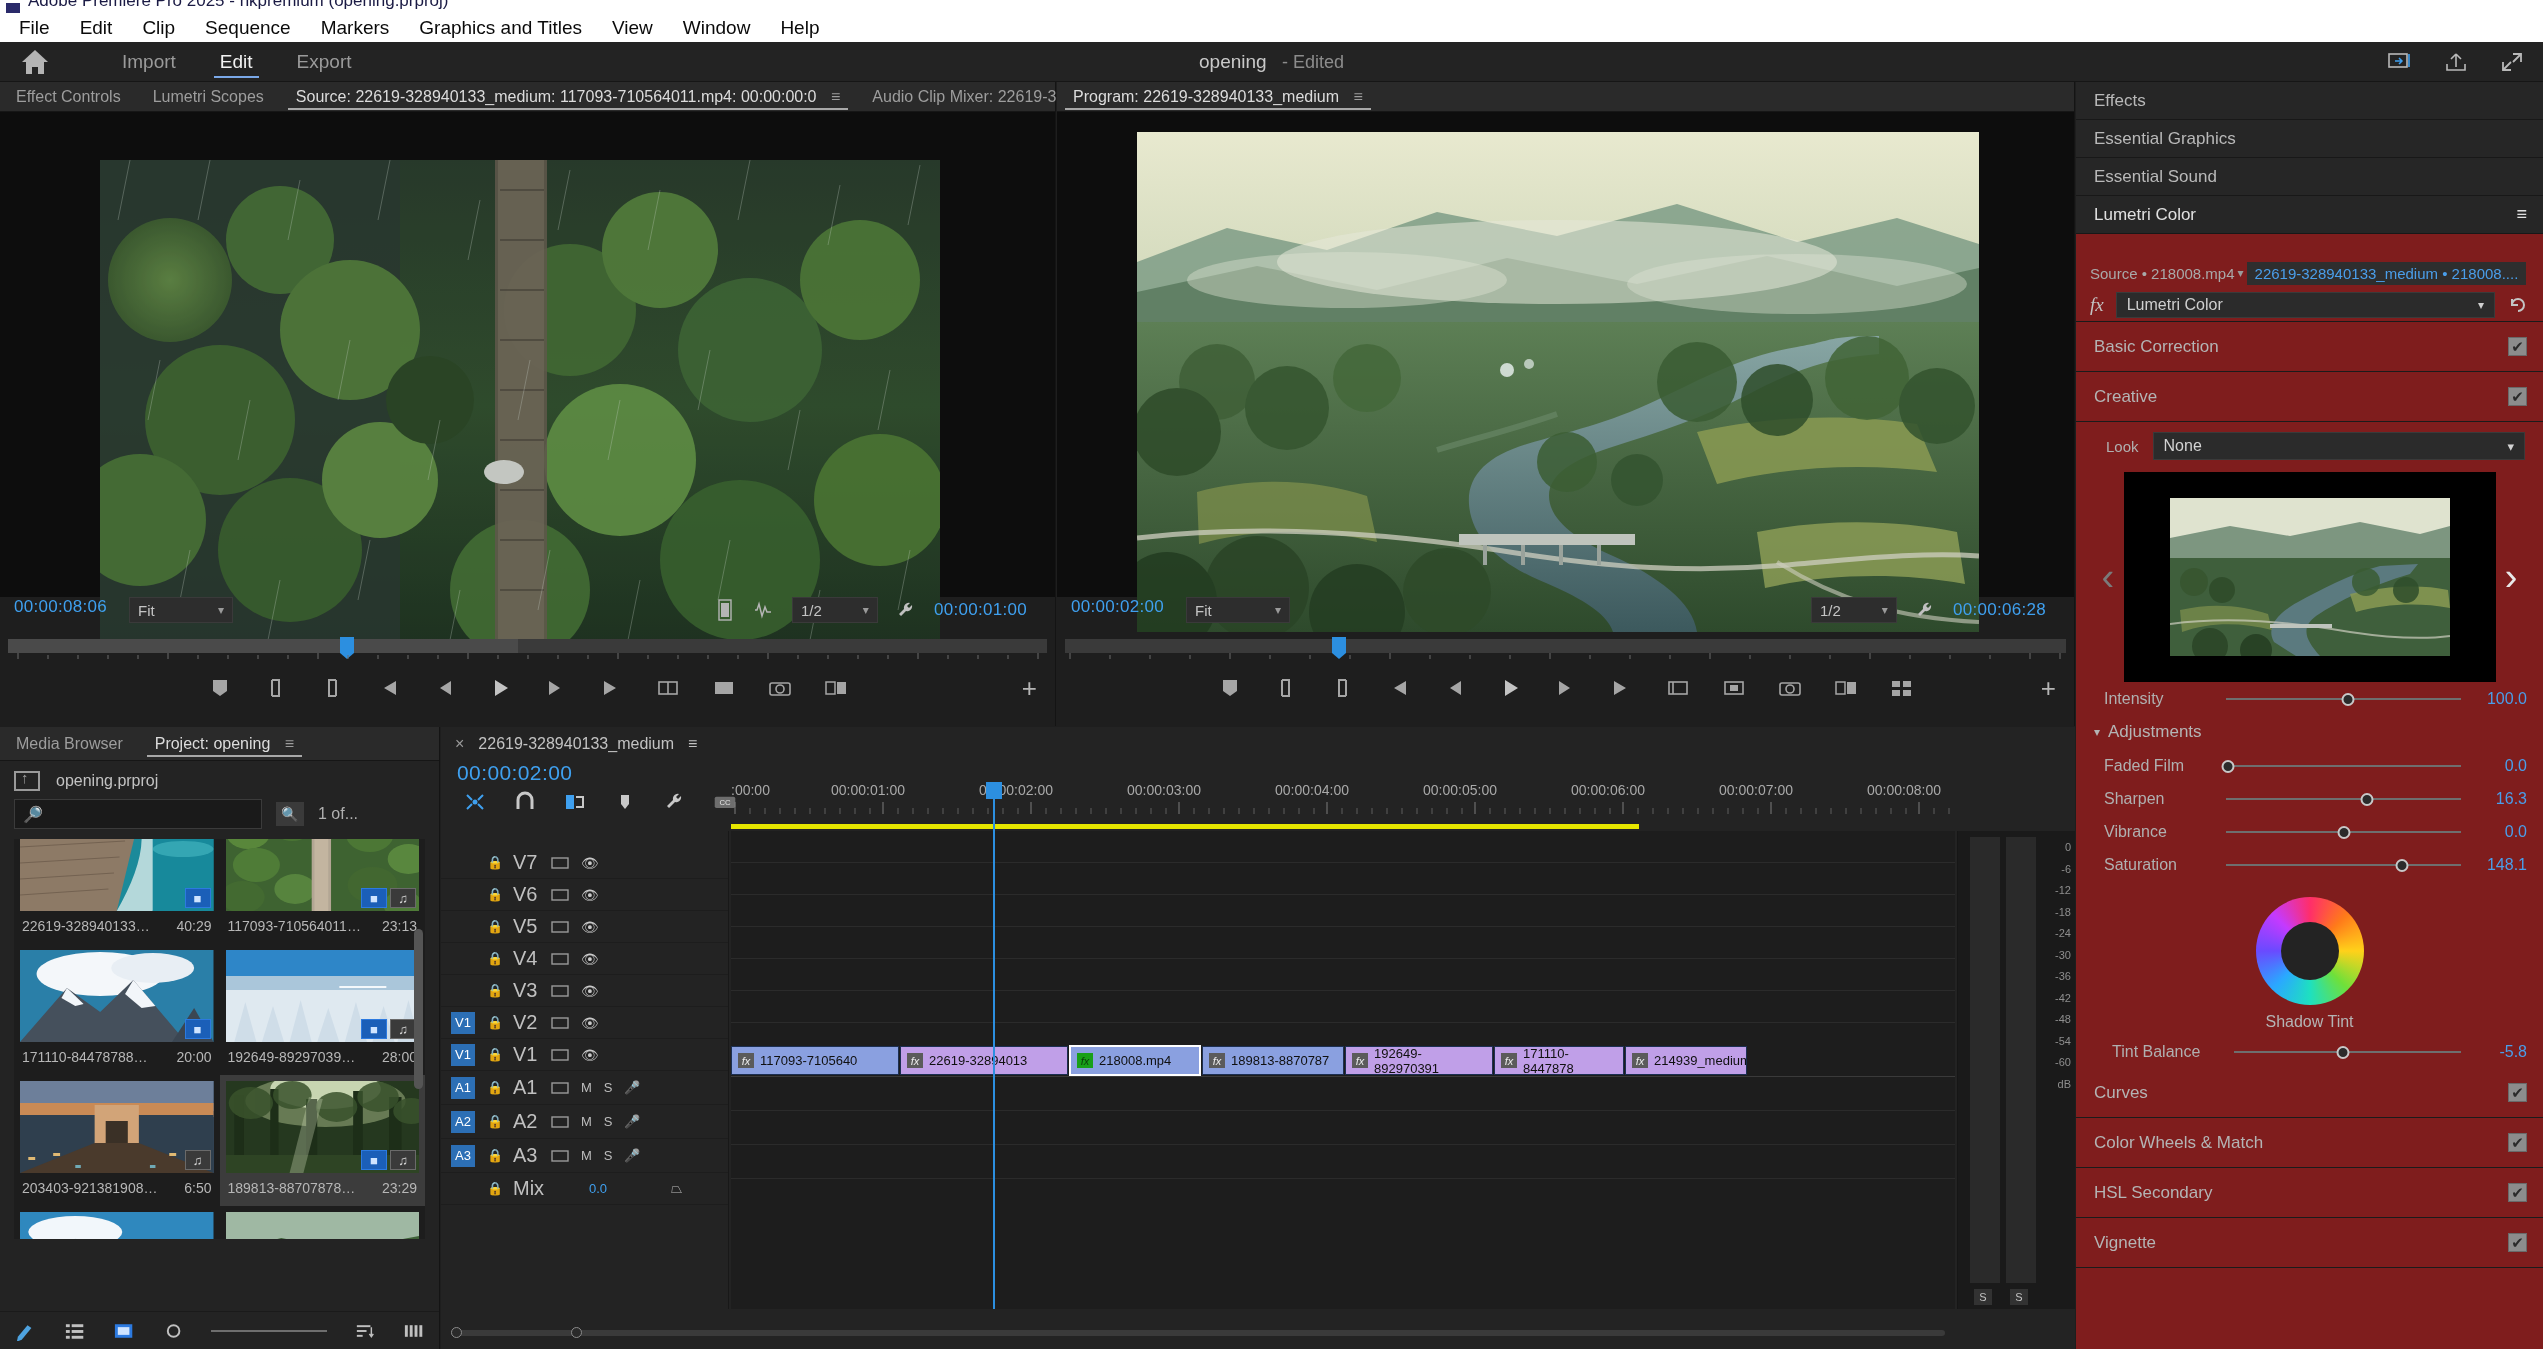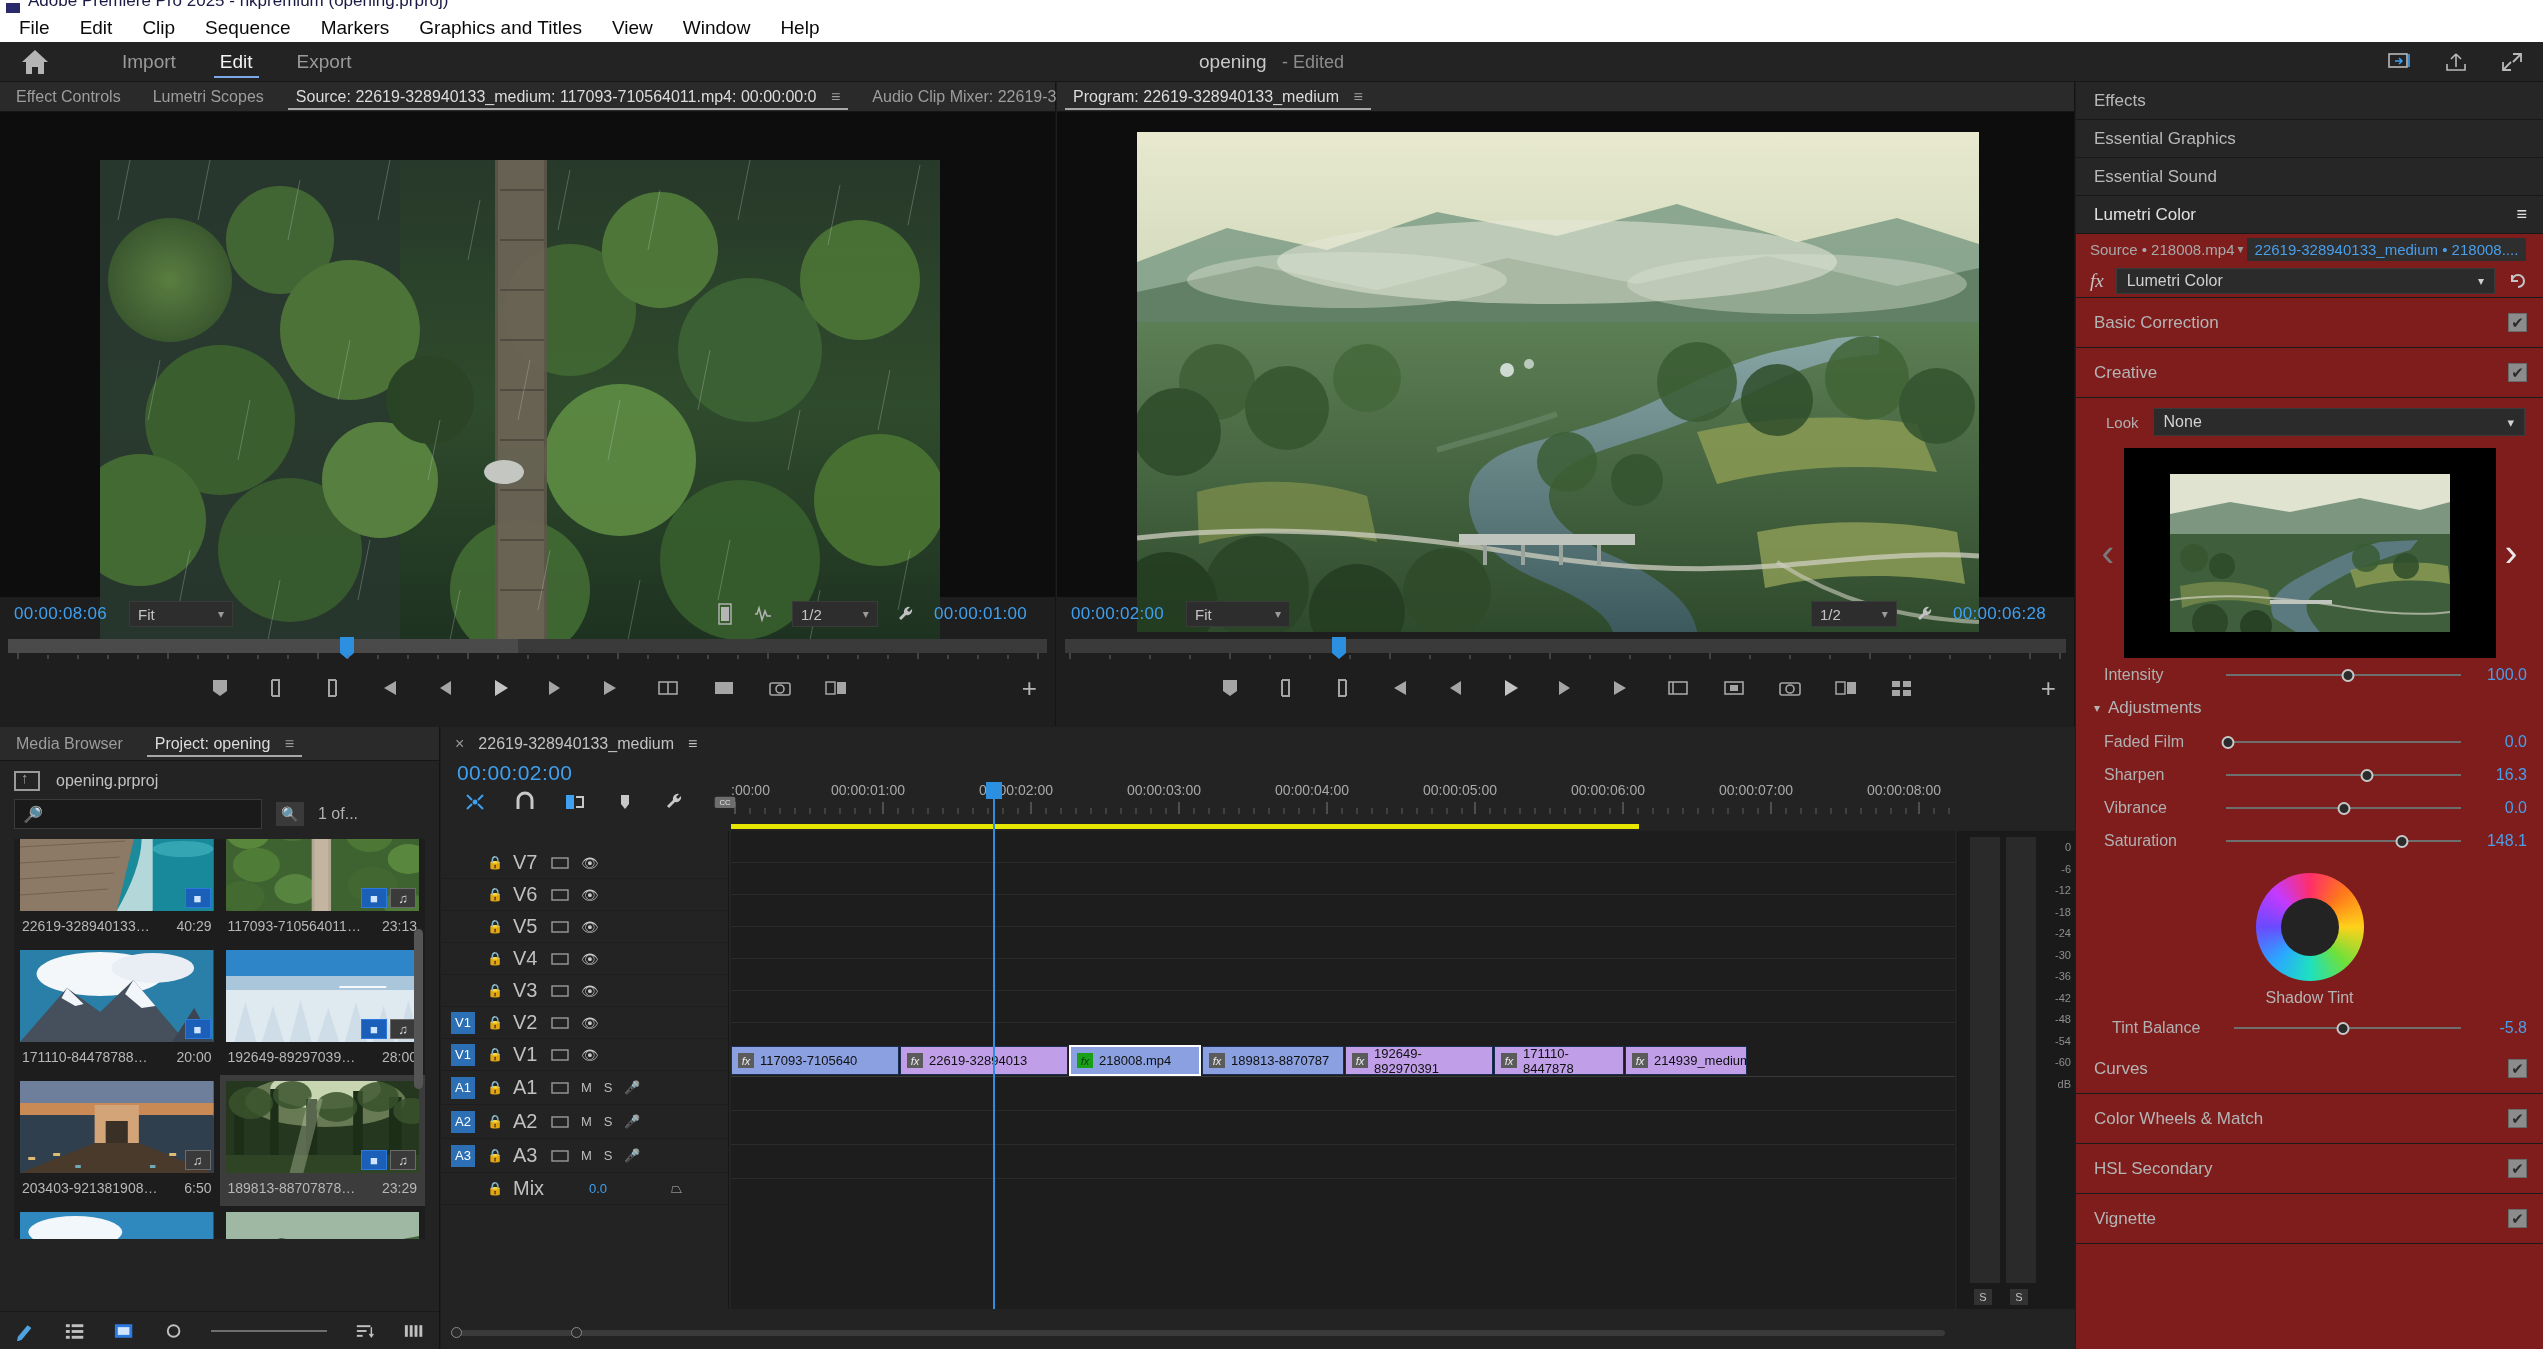--- a/index.html
+++ b/index.html
@@ -84,21 +84,21 @@
 
   
   .source-panel {
     position: absolute; left: 0; top: 82px; width: 1056px; height: 644px;
     background: #1e1e1e; border-right: 1px solid #141414;
   }
   .mon-view { position: relative; width: 100%; height: 485px; background: #0d0d0d; }
   .mon-img { position: absolute; left: 100px; top: 48px; width: 840px; height: 492px; }
 
   .mon-bar {
-    display: flex; align-items: center; height: 34px; padding: 0 14px;
+    display: flex; align-items: flex-start; height: 34px; padding: 0 14px;
     position: relative; font-size: 17px;
   }
   .tc-blue { color: #3fa0ef; font-family: "Liberation Sans", sans-serif; letter-spacing: 0.3px; }
   .fitsel {
     margin-left: 22px; background: #2d2d2d; border: 1px solid #3a3a3a;
     height: 26px; min-width: 104px; display: flex; align-items: center;
     justify-content: space-between; padding: 0 8px; font-size: 15px; color: #c4c4c4;
     cursor: pointer;
   }
   .fitsel .cv { font-size: 12px; color: #9a9a9a; }
@@ -134,21 +134,21 @@
   }
   .rp-acc {
     height: 38px; display: flex; align-items: center; padding: 0 18px;
     border-bottom: 1px solid #181818; font-size: 17px; color: #b9b9b9;
     background: #262626; cursor: pointer; position: relative;
   }
   .rp-acc.active { color: #e0e0e0; }
   .rp-acc .ham { position: absolute; right: 16px; font-size: 18px; }
   .rp-src {
     height: 30px; display: flex; align-items: center; padding: 0 14px;
-    font-size: 15px; color: #a9a9a9; gap: 3px;
+    font-size: 15px; color: #a9a9a9; gap: 3px; margin-top: 24px;
   }
   .rp-src .chip {
     background: #2e2e2e; color: #4a9eea; padding: 3px 8px; font-size: 15px;
     white-space: nowrap; overflow: hidden;
   }
   .rp-fx {
     height: 34px; display: flex; align-items: center; padding: 0 14px; gap: 12px;
     border-bottom: 1px solid #1a1a1a;
   }
   .fx-glyph { font-style: italic; font-family: "Liberation Serif", serif; font-size: 19px; color: #c4c4c4; }

